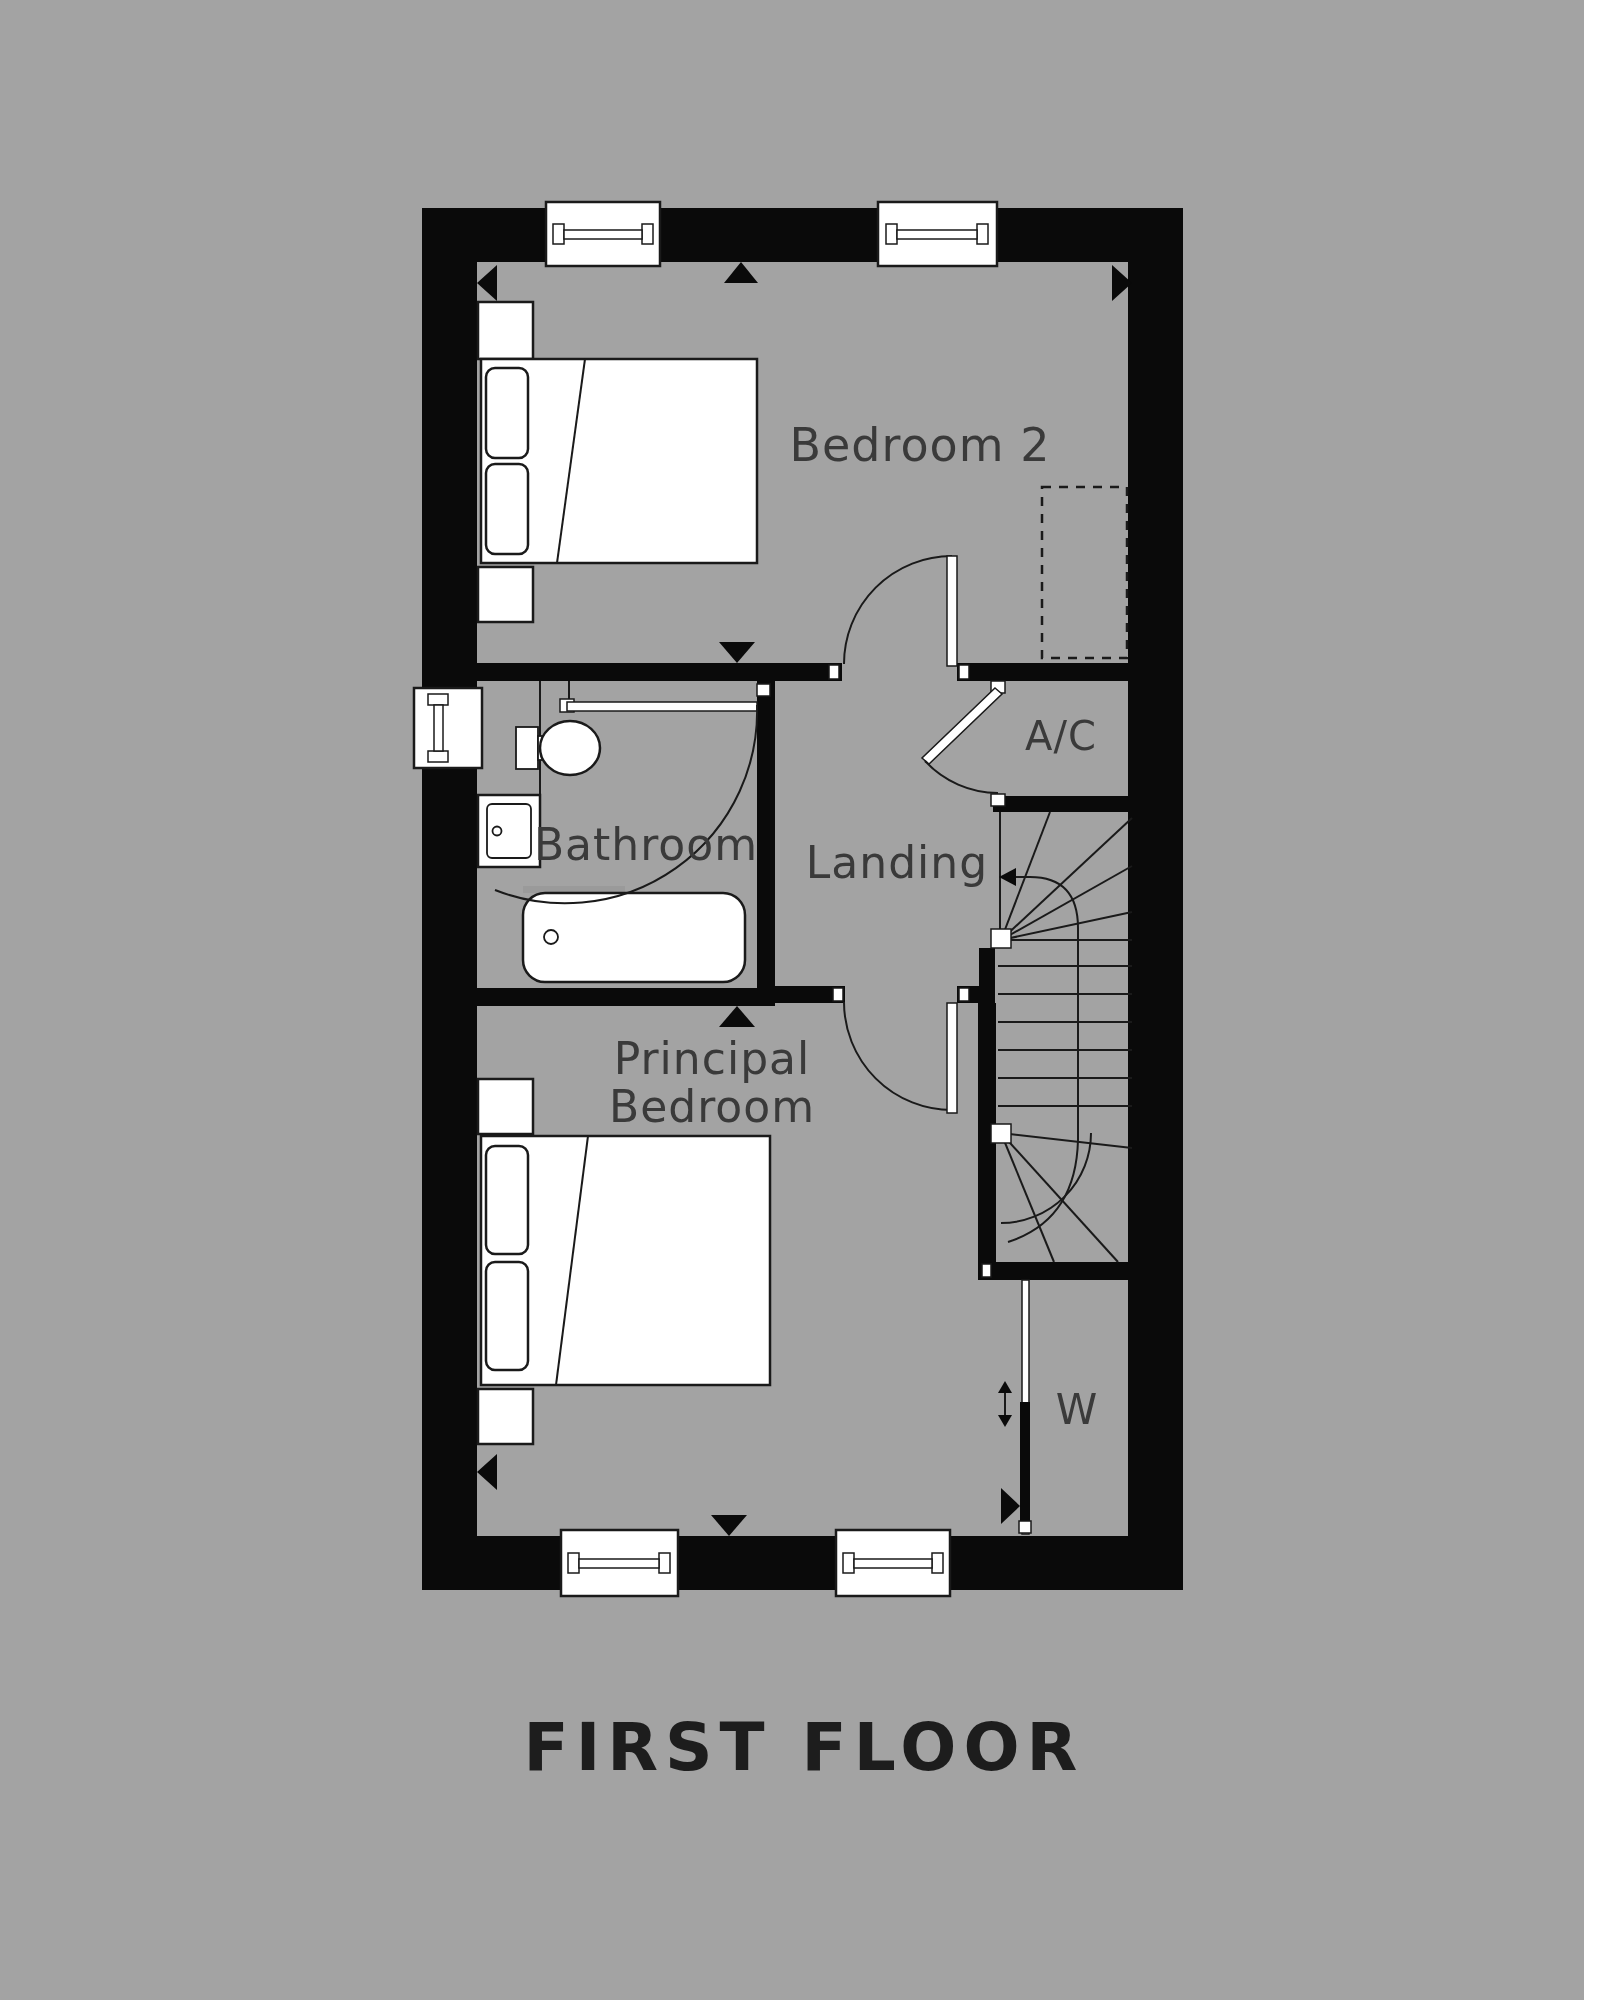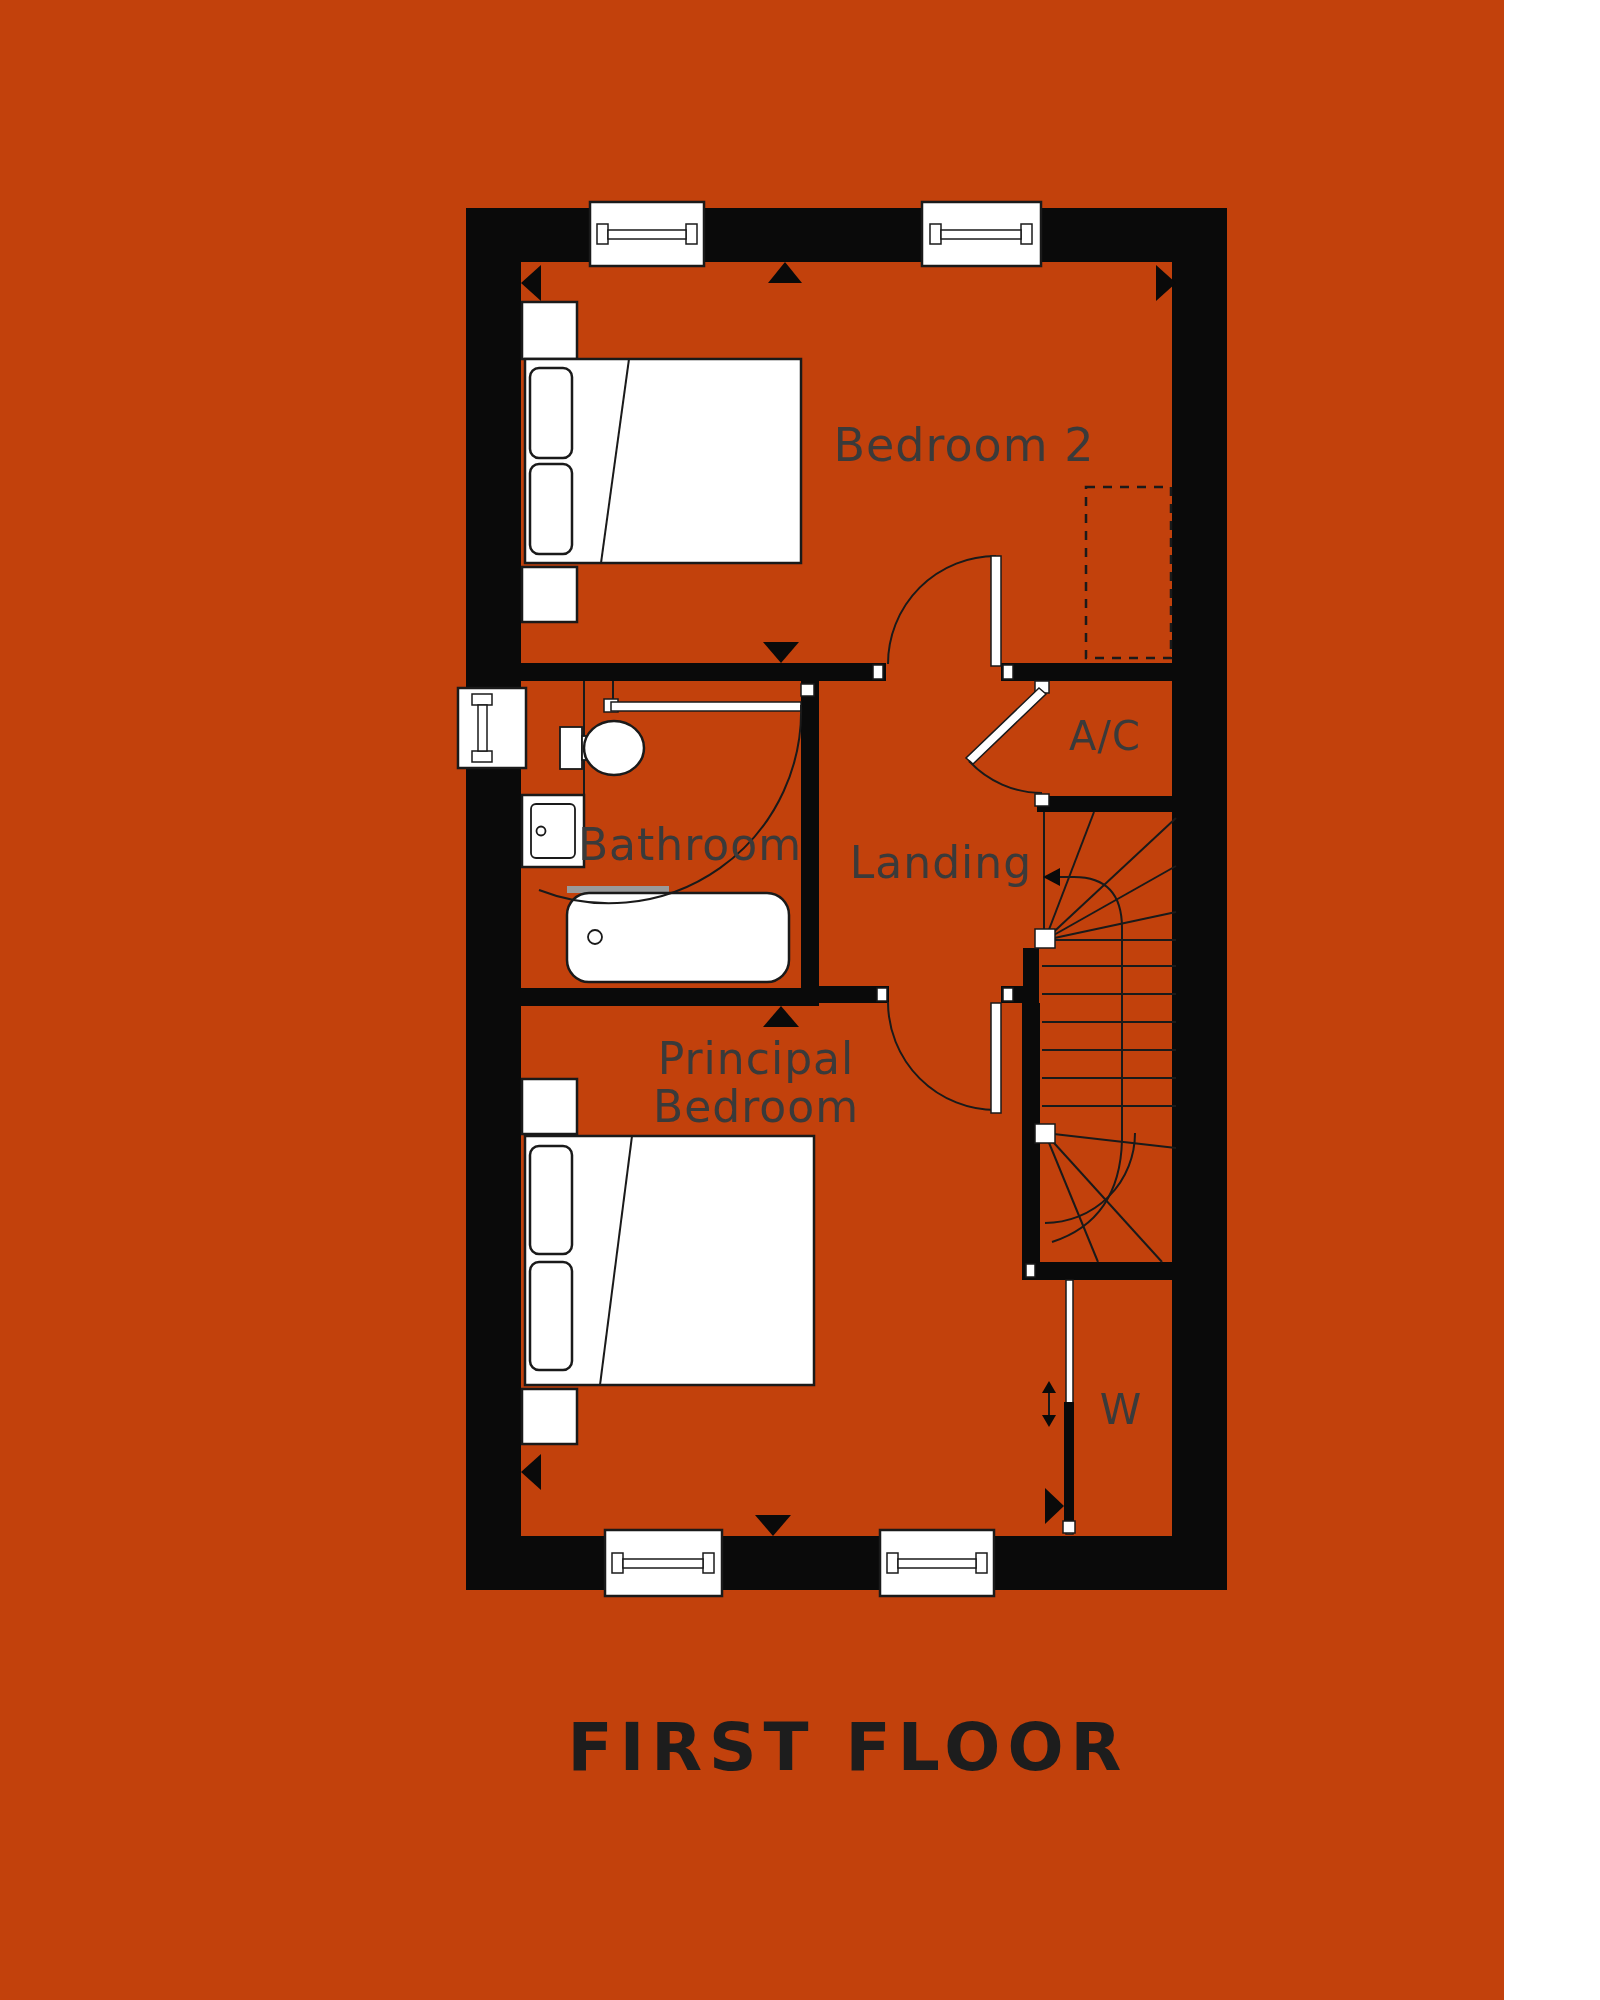--- a/index.html
+++ b/index.html
@@ -1,19 +1,18 @@
 <!DOCTYPE html>
 <html><head>
 <meta charset="utf-8">
 <style>
   html,body{margin:0;padding:0;background:#ffffff;}
   .page{
-    width:1460px;height:2000px;background:#c2410c;position:relative;
+    width:1584px;height:2000px;background:#a3a3a3;position:relative;
     font-family:"DejaVu Sans","Liberation Sans",sans-serif;
-    padding-left:44px;
   }
   svg text{font-family:"DejaVu Sans","Liberation Sans",sans-serif;}
   .room-label{fill:#3a3a3a;letter-spacing:1px;}
   .plan-title{fill:#1d1d1d;font-weight:bold;letter-spacing:7px;}
   .wall{fill:#0a0a0a;stroke:none;}
   .thin{stroke:#1a1a1a;stroke-width:2;fill:none;}
   .sym{stroke:#1a1a1a;stroke-width:2.5;fill:#ffffff;}
   .sym15{stroke:#1a1a1a;stroke-width:1.8;fill:#ffffff;}
   .jamb{stroke:#1a1a1a;stroke-width:1.5;fill:#ffffff;}
   .marker{fill:#0a0a0a;stroke:none;}

